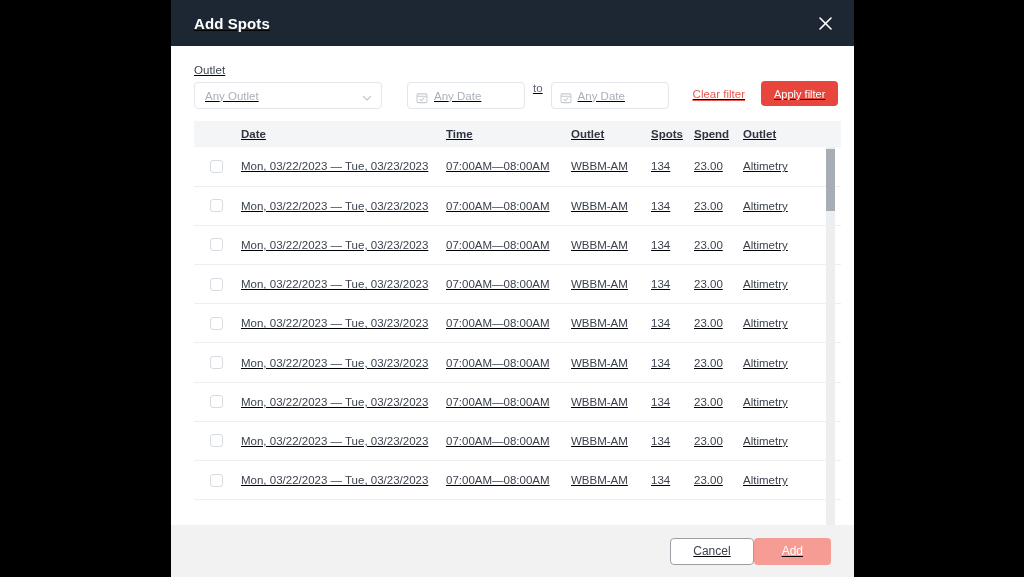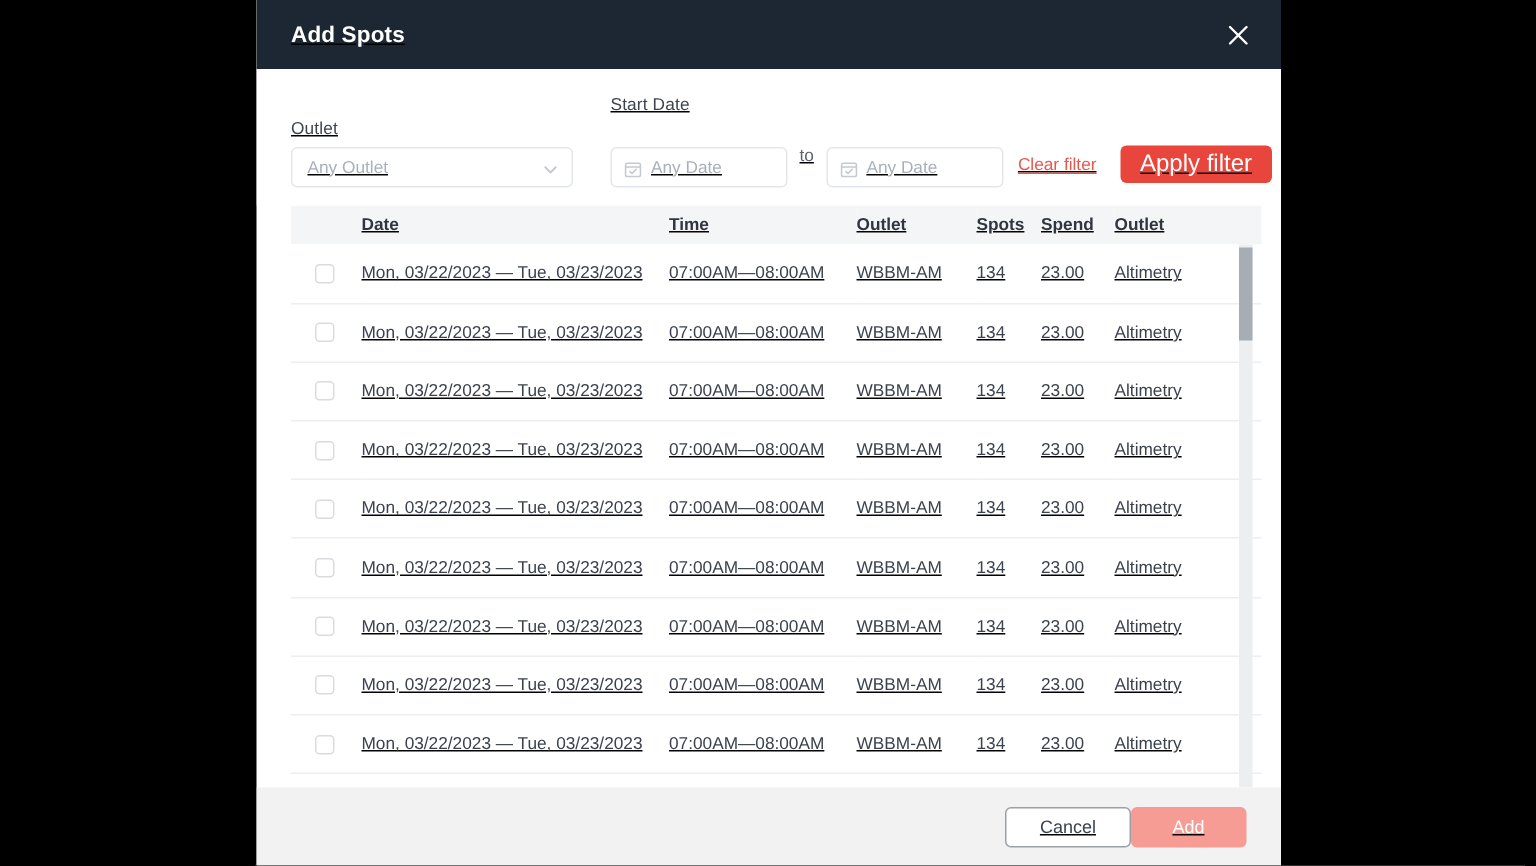--- a/index.html
+++ b/index.html
@@ -121,36 +121,36 @@
   .cal-icon { width: 12px; height: 12px; flex: 0 0 12px; }
   .to-label {
     font-size: 11.5px;
     color: #5b6270;
     margin: 0 8px;
   }
 
   .filter-actions {
     display: flex;
     align-items: center;
-    margin-left: 10px;
+    margin-left: 24px;
     gap: 16px;
     padding-bottom: 3px;
   }
   .clear-filter {
     font-size: 11.5px;
     color: #e8574c;
     text-decoration: underline;
     text-underline-offset: 2px;
     cursor: pointer;
     white-space: nowrap;
   }
   .apply-filter {
     background: #e8463c;
     color: #ffffff;
-    font-size: 16px;
+    font-size: 11px;
     border: none;
     border-radius: 4px;
     height: 25px;
     padding: 0 13px;
     cursor: pointer;
     font-family: "Liberation Sans", sans-serif;
     white-space: nowrap;
   }
 
   
@@ -291,21 +291,20 @@
           <span class="ph">Any Outlet</span>
           <span class="chevron">
             <svg width="12" height="12" viewBox="0 0 12 12" aria-hidden="true">
               <polyline points="2.5,4.5 6,8 9.5,4.5" fill="none" stroke="#c5cad0" stroke-width="1.3" stroke-linecap="round" stroke-linejoin="round"></polyline>
             </svg>
           </span>
         </div>
       </div>
 
       <div class="field-group date-group">
-        <span class="field-label">Start Date</span>
         <div class="date-row">
           <div class="date-box">
             <span class="cal-icon">
               <svg width="12" height="12" viewBox="0 0 14 14" aria-hidden="true">
                 <rect x="1.2" y="2.2" width="11.6" height="10.2" rx="1.4" fill="none" stroke="#c5cad0" stroke-width="1.2"></rect>
                 <line x1="1.2" y1="5" x2="12.8" y2="5" stroke="#c5cad0" stroke-width="1.2"></line>
                 <polyline points="4.6,8.6 6.2,10.1 9.4,6.9" fill="none" stroke="#c5cad0" stroke-width="1.2" stroke-linecap="round" stroke-linejoin="round"></polyline>
               </svg>
             </span>
             <span class="ph">Any Date</span>

